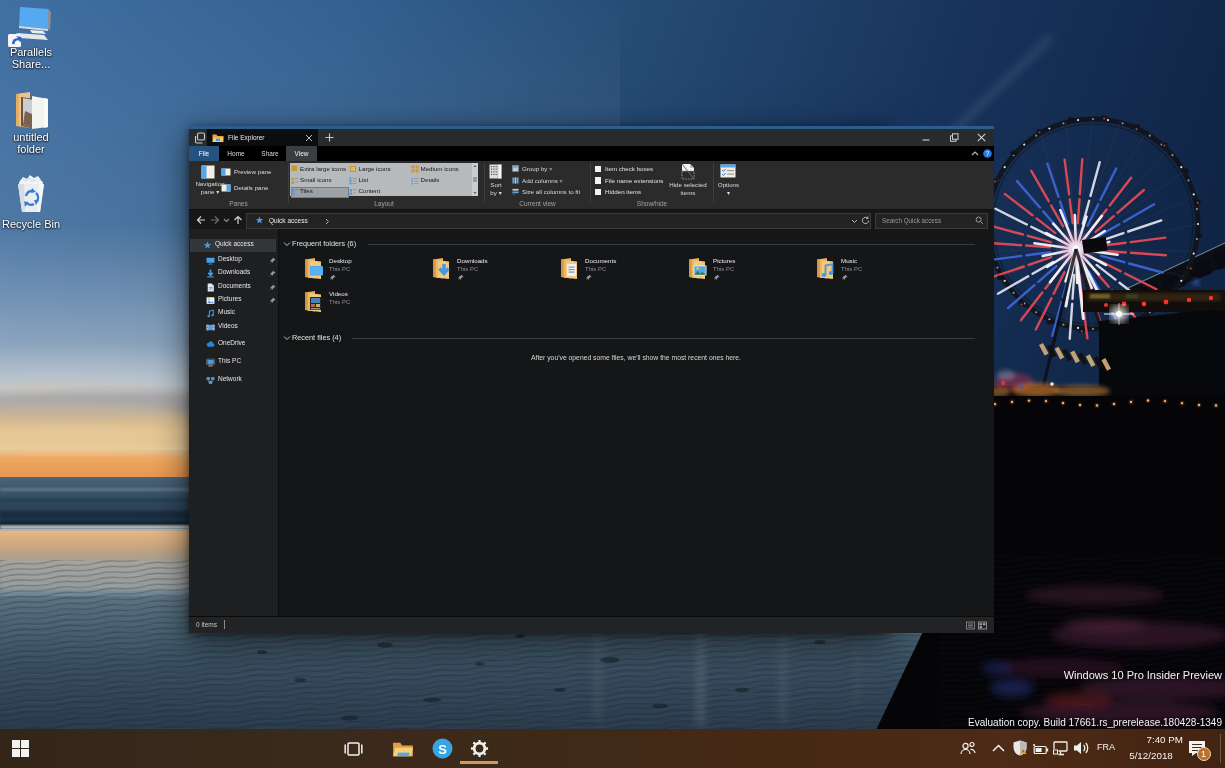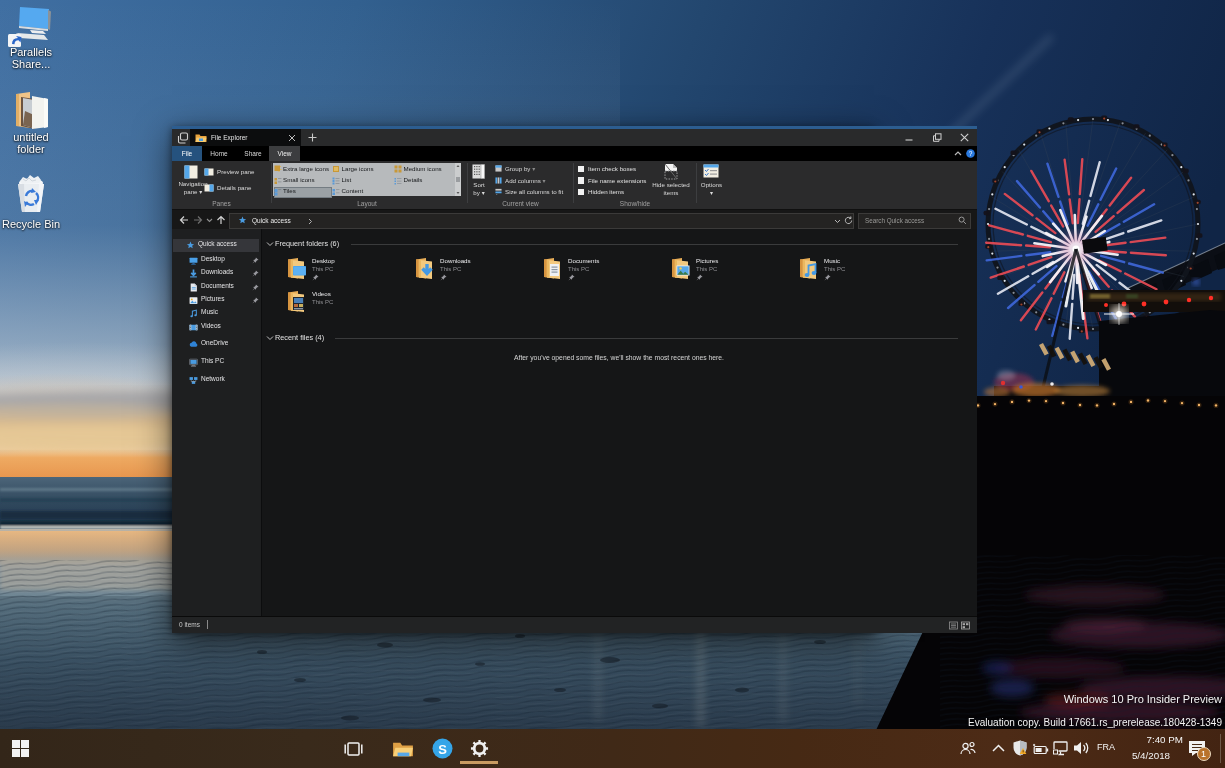--- a/index.html
+++ b/index.html
@@ -465,24 +465,24 @@
   <path d="M25 19 a 6 6 0 0 1 1 8"></path>
   <path d="M23 30 a 6 6 0 0 1 -8 -2"></path>
  </g>
  <polygon points="21,14 25,18 20,19" fill="#3a7ad8"></polygon>
  <polygon points="28,26 25,31 23,26" fill="#3a7ad8"></polygon>
  <polygon points="13,27 14,33 17,29" fill="#3a7ad8"></polygon>
 </svg>
 <div style="position:absolute;top:218px;width:80px;left:-9px">Recycle Bin</div>
 </div>
 
-<div style="position:absolute;right:3px;top:693px;text-align:right;font-size:11px;color:#f4f4f4;text-shadow:0 0 3px rgba(0,0,0,0.5)">Windows 10 Pro Insider Preview</div>
+<div style="position:absolute;right:3px;top:669px;text-align:right;font-size:11px;color:#f4f4f4;text-shadow:0 0 3px rgba(0,0,0,0.5)">Windows 10 Pro Insider Preview</div>
 <div style="position:absolute;right:3px;top:717px;text-align:center;font-size:10px;color:#f4f4f4;text-shadow:0 0 3px rgba(0,0,0,0.5)">Evaluation copy. Build 17661.rs_prerelease.180428-1349</div>
 
-<div id="win" style="position:absolute;left:172px;top:126px;width:702px;height:506px;background:#404040;box-shadow:0 10px 34px rgba(0,0,0,0.6),0 2px 8px rgba(0,0,0,0.5);font-size:8px">
+<div id="win" style="position:absolute;left:189px;top:126px;width:702px;height:506px;background:#404040;box-shadow:0 10px 34px rgba(0,0,0,0.6),0 2px 8px rgba(0,0,0,0.5);font-size:8px">
  <div style="position:absolute;left:0;top:0;width:805px;height:3px;background:#2c5d90"></div>
  <div style="position:absolute;left:0;top:3px;width:805px;height:17px;background:#292a2b">
   <svg width="12" height="12" viewBox="0 0 12 12" style="position:absolute;left:5px;top:3px">
    <rect x="3.5" y="1" width="7" height="7" rx="1.5" fill="none" stroke="#cfcfcf" stroke-width="1.1"></rect>
    <path d="M1.5 4 v5.5 a1.5 1.5 0 0 0 1.5 1.5 h5.5" fill="none" stroke="#cfcfcf" stroke-width="1.1"></path>
   </svg>
   <div style="position:absolute;left:18px;top:0;width:111px;height:17px;background:#0c0d0e"></div>
   <svg width="12" height="10" viewBox="0 0 24 20" style="position:absolute;left:23px;top:4px">
    <polygon points="1,3 9,3 11,6 23,6 23,18 1,18" fill="#e8a33d"></polygon>
    <polygon points="1,18 3,9 23,9 21,18" fill="#f6c96e"></polygon>
@@ -965,21 +965,21 @@
   <path d="M6 13.5 h6 M8.5 10.5 v3" stroke="#f0f0f0" stroke-width="1.3"></path>
   <rect x="0.5" y="8" width="6" height="6" fill="#4a2c18"></rect>
       <rect x="1.5" y="9" width="4" height="4" fill="none" stroke="#f0f0f0" stroke-width="1"></rect>
  </svg>
  <svg width="17" height="14" viewBox="0 0 17 14" style="position:absolute;left:1073px;top:12px">
   <polygon points="1,4.5 4,4.5 8,1 8,13 4,9.5 1,9.5" fill="#f0f0f0"></polygon>
   <path d="M10.5 4 a4.5 4.5 0 0 1 0 6 M12.8 2 a7.5 7.5 0 0 1 0 10" fill="none" stroke="#f0f0f0" stroke-width="1.3"></path>
  </svg>
  <div style="position:absolute;left:1097px;top:13px;font-size:9px;color:#f4f4f4">FRA</div>
  <div style="position:absolute;left:1131px;top:4.5px;width:52px;text-align:right;font-size:9.8px;color:#f4f4f4">7:40 PM</div>
-    <div style="position:absolute;left:1125px;top:21px;width:52px;text-align:center;font-size:9.8px;color:#f4f4f4">5/4/2018</div>
+    <div style="position:absolute;left:1125px;top:21px;width:52px;text-align:center;font-size:9.8px;color:#f4f4f4">5/12/2018</div>
  <svg width="18" height="17" viewBox="0 0 18 17" style="position:absolute;left:1188px;top:11px">
   <path d="M1 1 h16 v12 h-9 l-4 3 v-3 h-3 z" fill="#f2f2f2"></path>
   <path d="M4 4.5 h10 M4 7.5 h10 M4 10.5 h6" stroke="#4a2c18" stroke-width="1.2"></path>
  </svg>
  <div style="position:absolute;left:1196px;top:747px;"></div>
  <div style="position:absolute;left:1196.5px;top:18px;width:14px;height:14px;border-radius:50%;background:#b9722a;border:1px solid #ead9c0;box-sizing:border-box;color:#fff;font-size:9px;text-align:center;line-height:12px">1</div>
 <div style="position:absolute;left:1220px;top:5px;width:1px;height:29px;background:#8a7c6c;opacity:0.6"></div>
   </div>
 
 </body></html>

